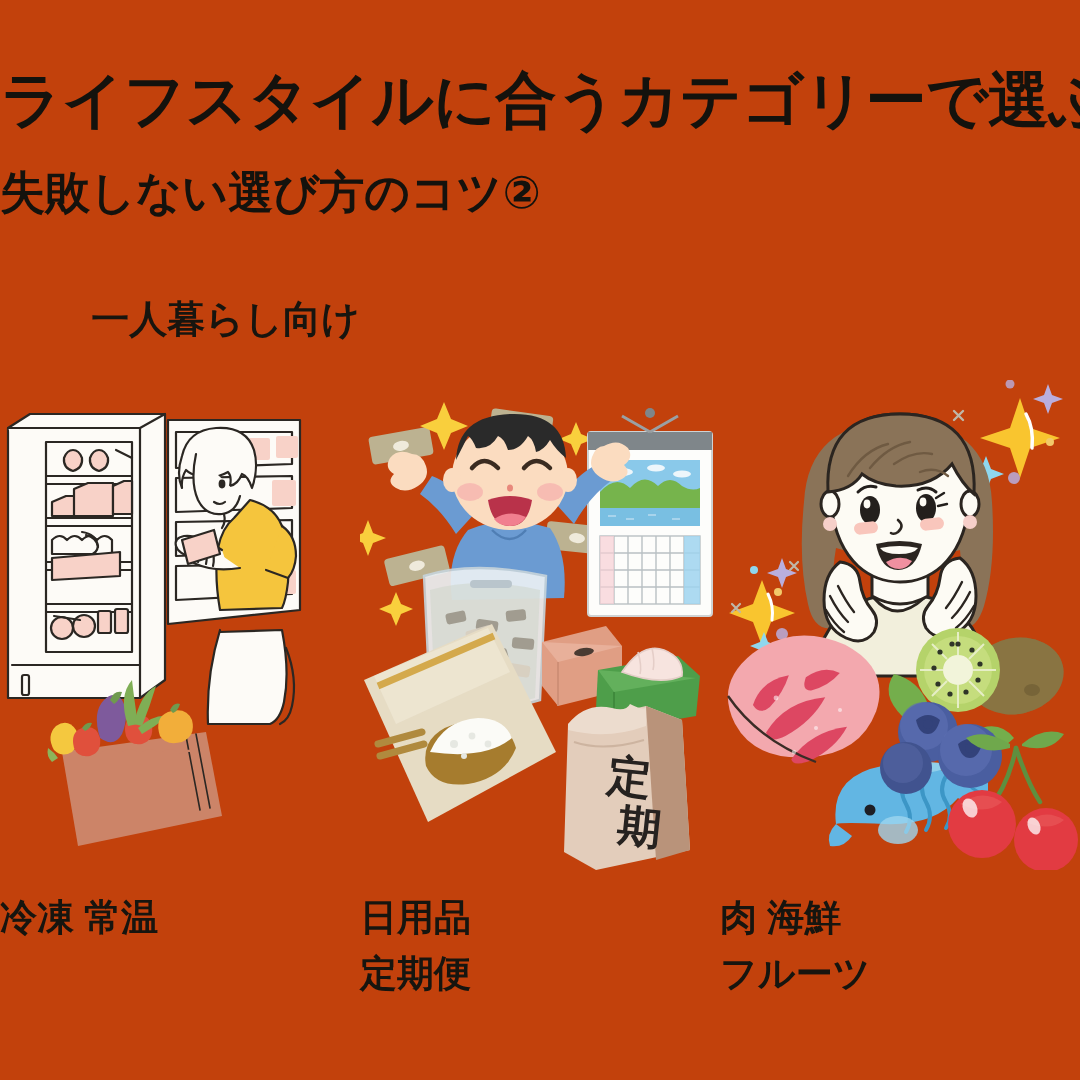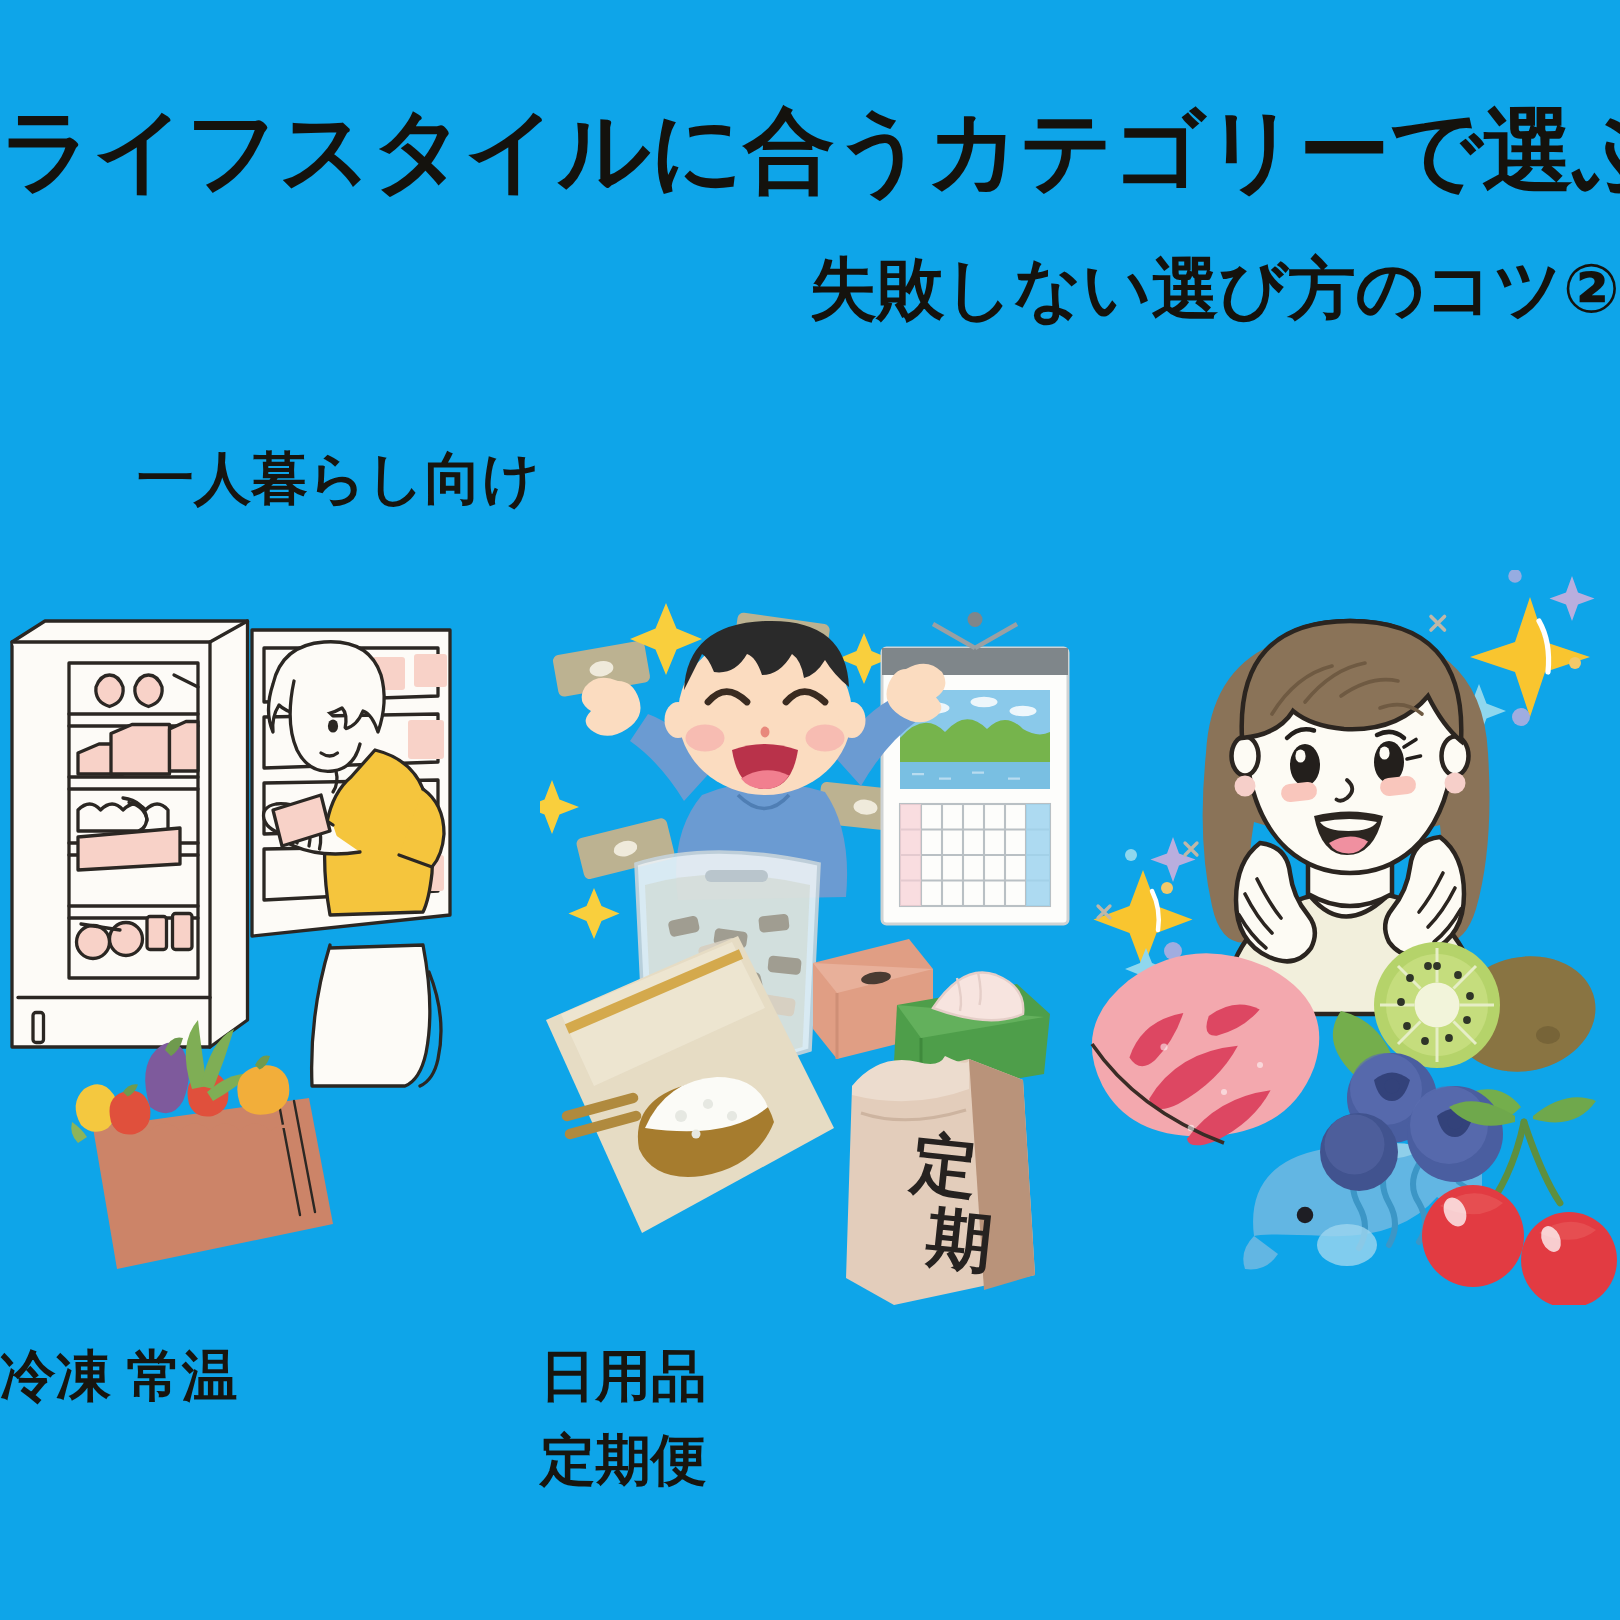--- a/index.html
+++ b/index.html
@@ -14,21 +14,21 @@
     font-family: "Liberation Sans", "DejaVu Sans", sans-serif;
     overflow: hidden;
     position: relative;
     color: #17150f;
   }
   .poster {
     position: absolute;
     inset: 0;
     width: 1080px;
     height: 1080px;
-    background: #0ea5e9;
+    background: #c2410c;
   }
 
   
   .title {
     position: absolute;
     top: 68px;
     left: 0;
     width: 1080px;
     text-align: center;
     font-size: 61px;
@@ -36,21 +36,21 @@
     letter-spacing: -0.5px;
     line-height: 1.05;
     color: #14120d;
     white-space: nowrap;
   }
   .subtitle {
     position: absolute;
     top: 168px;
     left: 0;
     width: 1080px;
-    text-align: right;
+    text-align: left;
     font-size: 45px;
     font-weight: 700;
     line-height: 1.1;
     color: #14120d;
     white-space: nowrap;
   }
 
   
   .col {
     position: absolute;
@@ -551,15 +551,19 @@
           <path d="M240 424 q22 -16 42 -2 q-16 14 -42 2 Z" fill="#ea5b5c" opacity="0.6"></path>
           <ellipse cx="250" cy="428" rx="7" ry="10" fill="#ffffff" opacity="0.75" transform="rotate(-24 250 428)"></ellipse>
           <circle cx="326" cy="460" r="32" fill="#e23b42"></circle>
           <path d="M306 442 q20 -14 38 -2 q-14 12 -38 2 Z" fill="#ea5b5c" opacity="0.6"></path>
           <ellipse cx="314" cy="446" rx="6" ry="9" fill="#ffffff" opacity="0.75" transform="rotate(-24 314 446)"></ellipse>
         </g>
 
       </svg>
     </div>
 
+    <div class="col-caption">
+      <span class="cap-line">肉 海鮮</span>
+      <span class="cap-line">フルーツ</span>
+    </div>
   </div>
 
 </div>
 
 </body></html>

